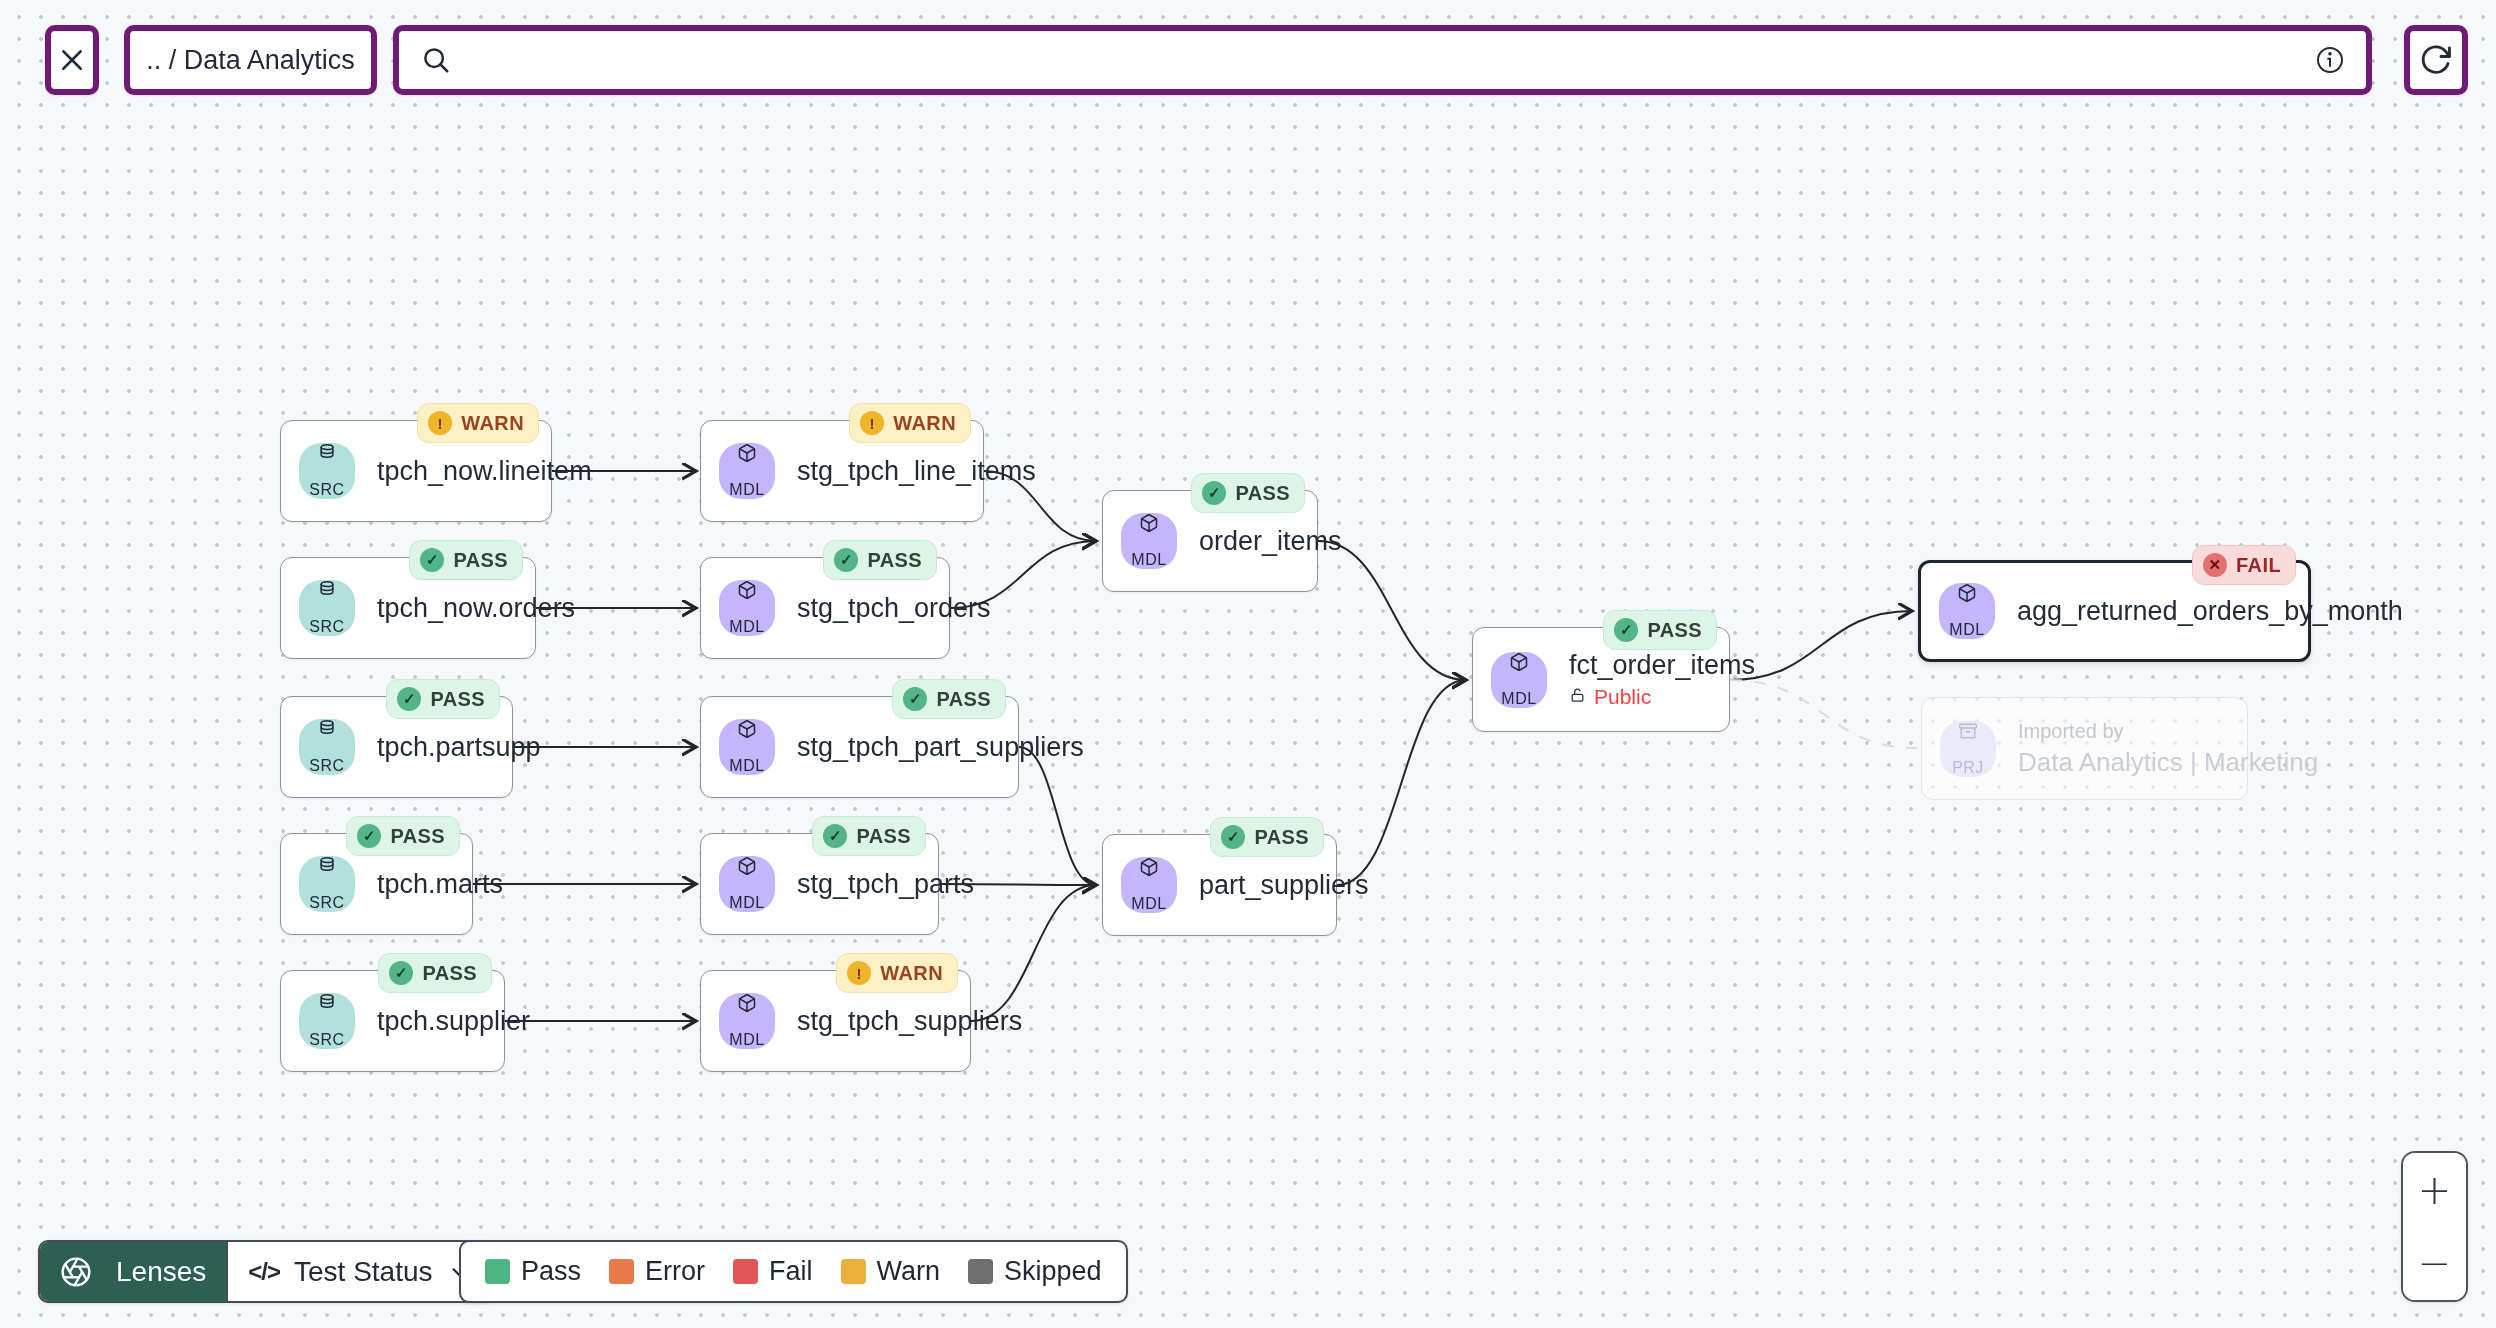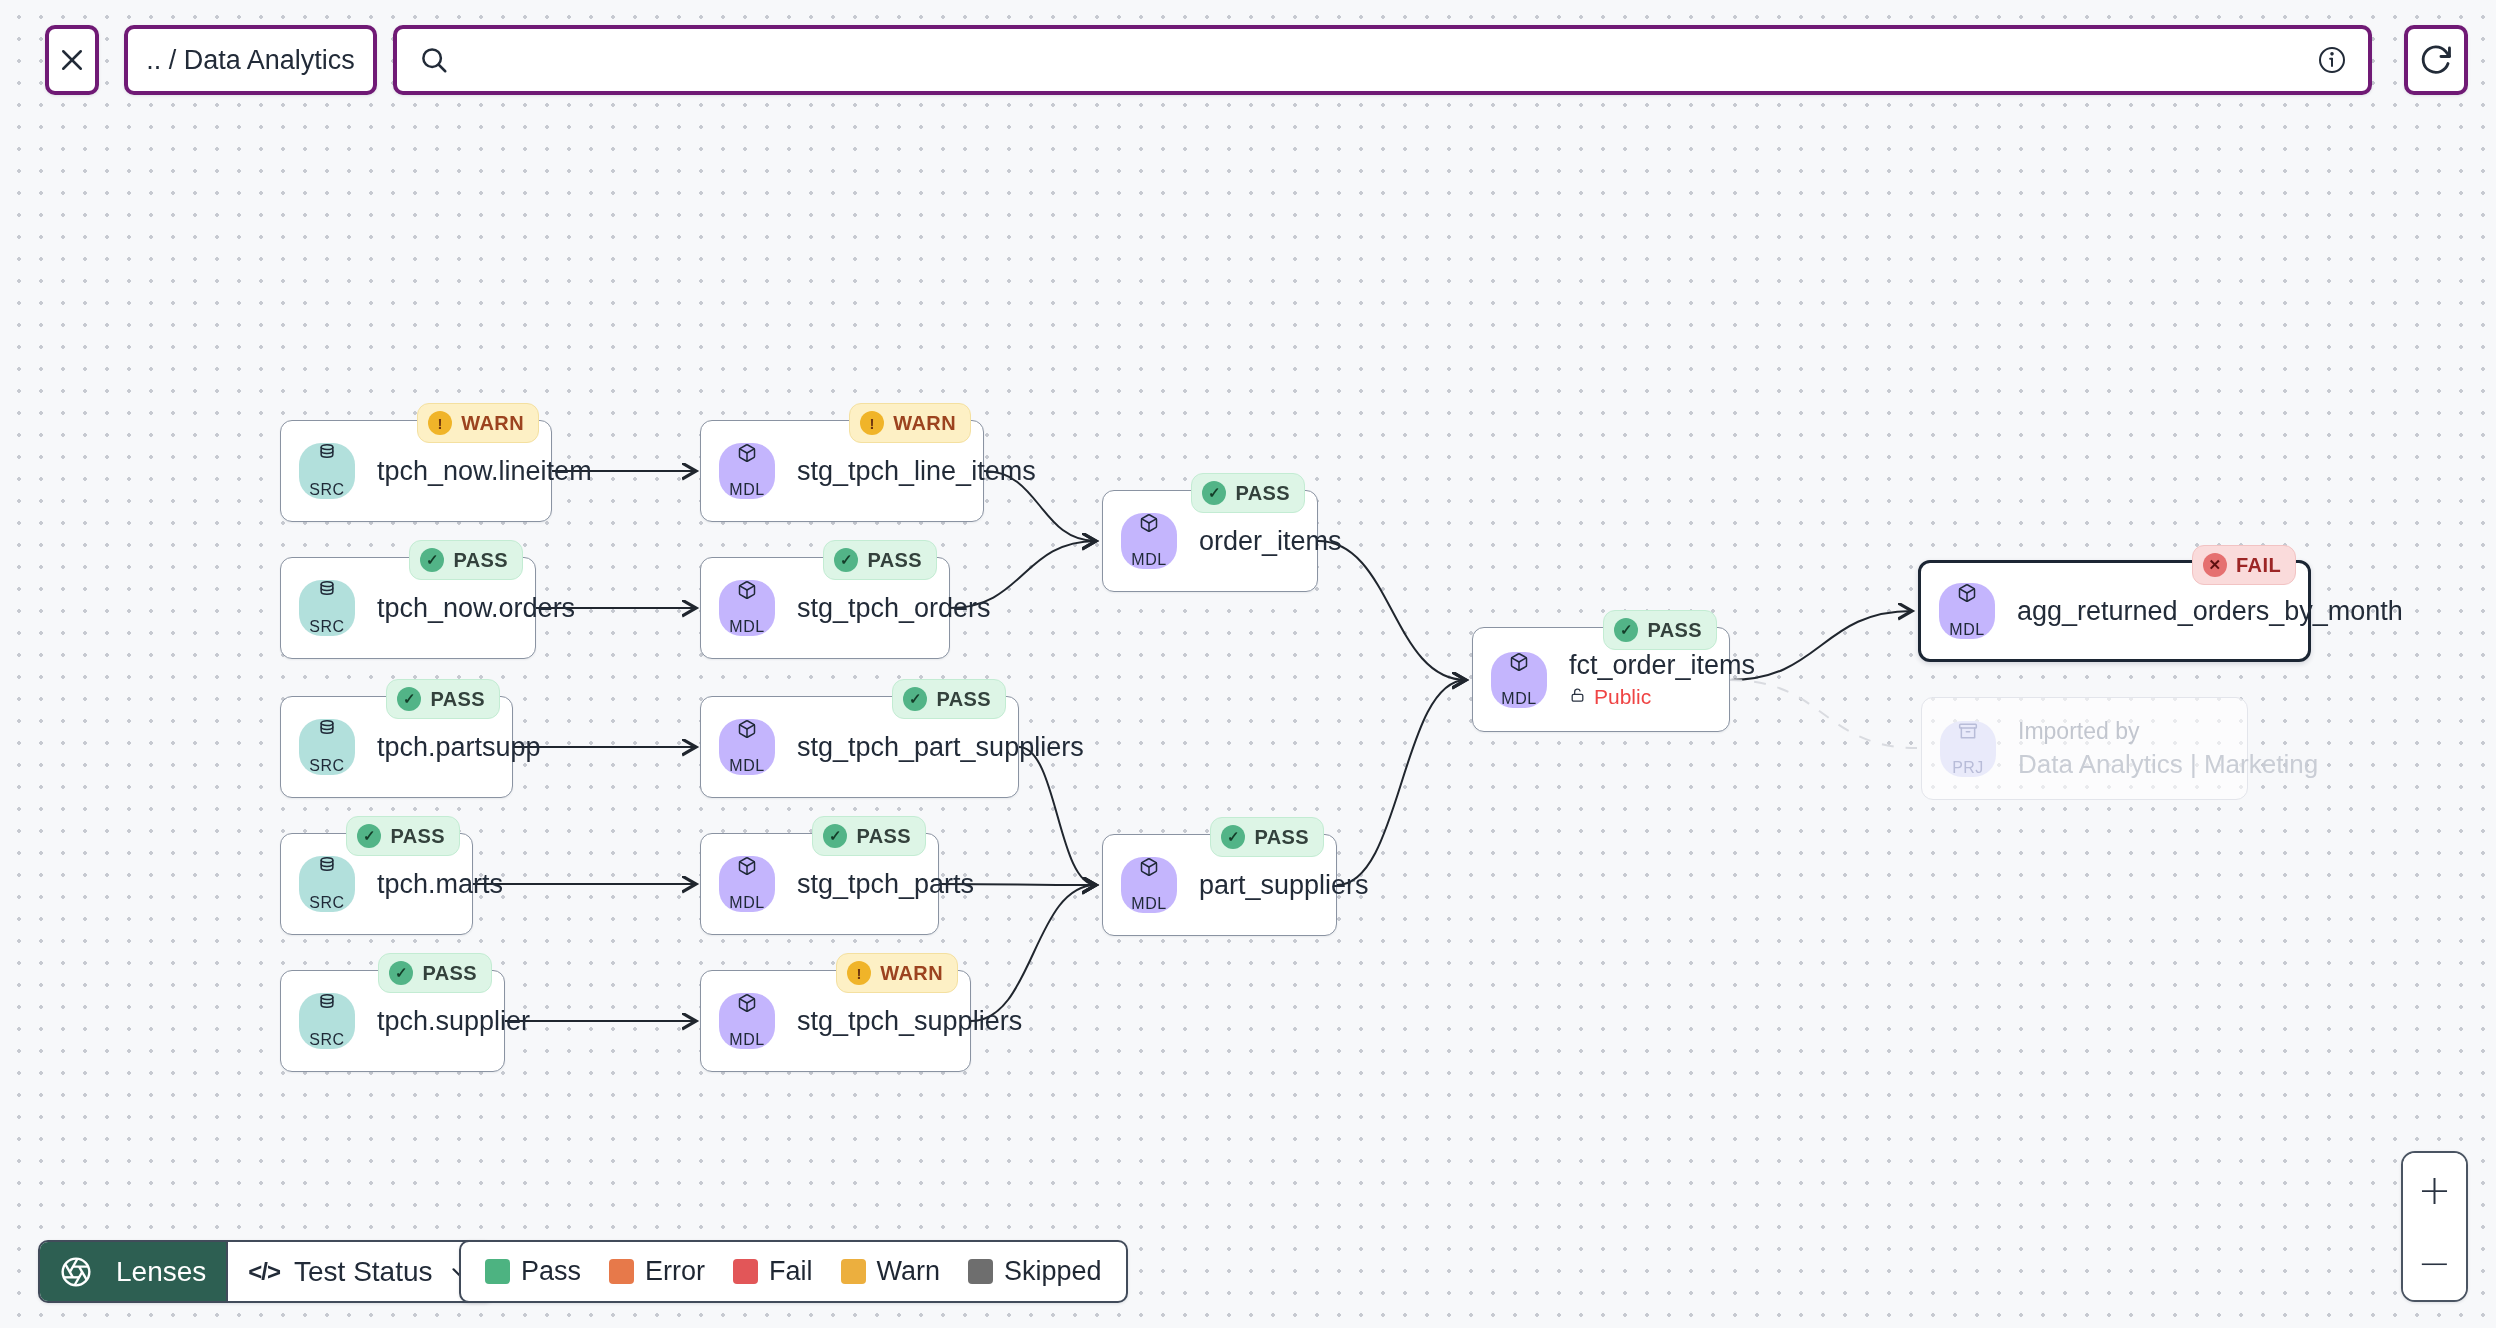--- a/index.html
+++ b/index.html
@@ -9,21 +9,21 @@
     background-color:#f7f8fa;
     background-image:radial-gradient(circle, #c7cad1 1.7px, transparent 1.8px);
     background-size:22px 22px;
     background-position:8px 6px;
     position:relative;
     color:#222b38;
   }
 
   
   .ctrl {
-    position:absolute; background:#fff; border:4px solid #701a75; border-radius:10px;
+    position:absolute; background:#fff; border:6px solid #701a75; border-radius:10px;
     display:flex; align-items:center; justify-content:center;
     box-shadow:0 1px 3px rgba(30,40,60,.10);
   }
   #close-btn   { left:45px;  top:25px; width:54px;  height:70px; cursor:pointer; }
   #breadcrumb  { left:124px; top:25px; width:253px; height:70px; font-size:27px; cursor:pointer; }
   #search-bar  { left:393px; top:25px; width:1979px; height:70px; justify-content:flex-start; padding:0 70px 0 22px; }
   #refresh-btn { left:2404px; top:25px; width:64px; height:70px; cursor:pointer; }
   #search-input {
     border:none; outline:none; flex:1; font-size:27px; color:#222b38;
     font-family:"Liberation Sans", sans-serif; background:transparent; margin-left:18px;
@@ -54,21 +54,21 @@
   .tile-PRJ { background:#e9eafa; }
   .tile svg { stroke:#1f2937; fill:none; stroke-width:1.8; stroke-linecap:round; stroke-linejoin:round; }
   .tile-label { font-size:16px; font-weight:500; color:#1f2937; letter-spacing:.5px; }
   .node.muted .tile svg { stroke:#b8bcd8; }
   .node.muted .tile-label { color:#b8bcd8; }
 
   .node-text { display:flex; flex-direction:column; justify-content:center; gap:4px; }
   .node-title { font-size:27px; color:#222b38; white-space:nowrap; }
   .node-sub { display:flex; align-items:center; gap:8px; font-size:21px; color:#ef4444; }
   .node-sub svg { stroke:#2a3342; fill:none; stroke-width:1.8; stroke-linecap:round; stroke-linejoin:round; }
-  .node.muted .t1 { font-size:23px; color:#c2c6cf; }
+  .node.muted .t1 { font-size:20px; color:#c2c6cf; }
   .node.muted .t2 { font-size:26px; color:#c9cdd5; white-space:nowrap; }
 
   .badge {
     position:absolute; top:-18px; right:12px; height:40px; border-radius:12px;
     display:flex; align-items:center; gap:9px; padding:0 14px 0 10px;
     font-size:20px; font-weight:700; letter-spacing:.4px; z-index:2;
   }
   .badge-dot { width:24px; height:24px; border-radius:50%; display:flex; align-items:center; justify-content:center; font-size:15px; font-weight:700; }
   .badge-PASS { background:#ddf5e6; border:1.5px solid #c3ecd3; color:#33413c; }
   .badge-PASS .badge-dot { background:#52b487; color:#143d29; }

